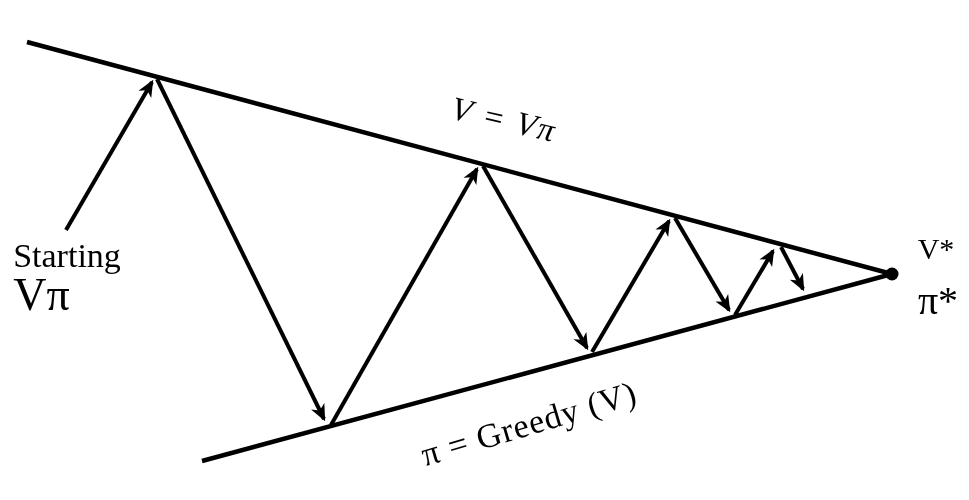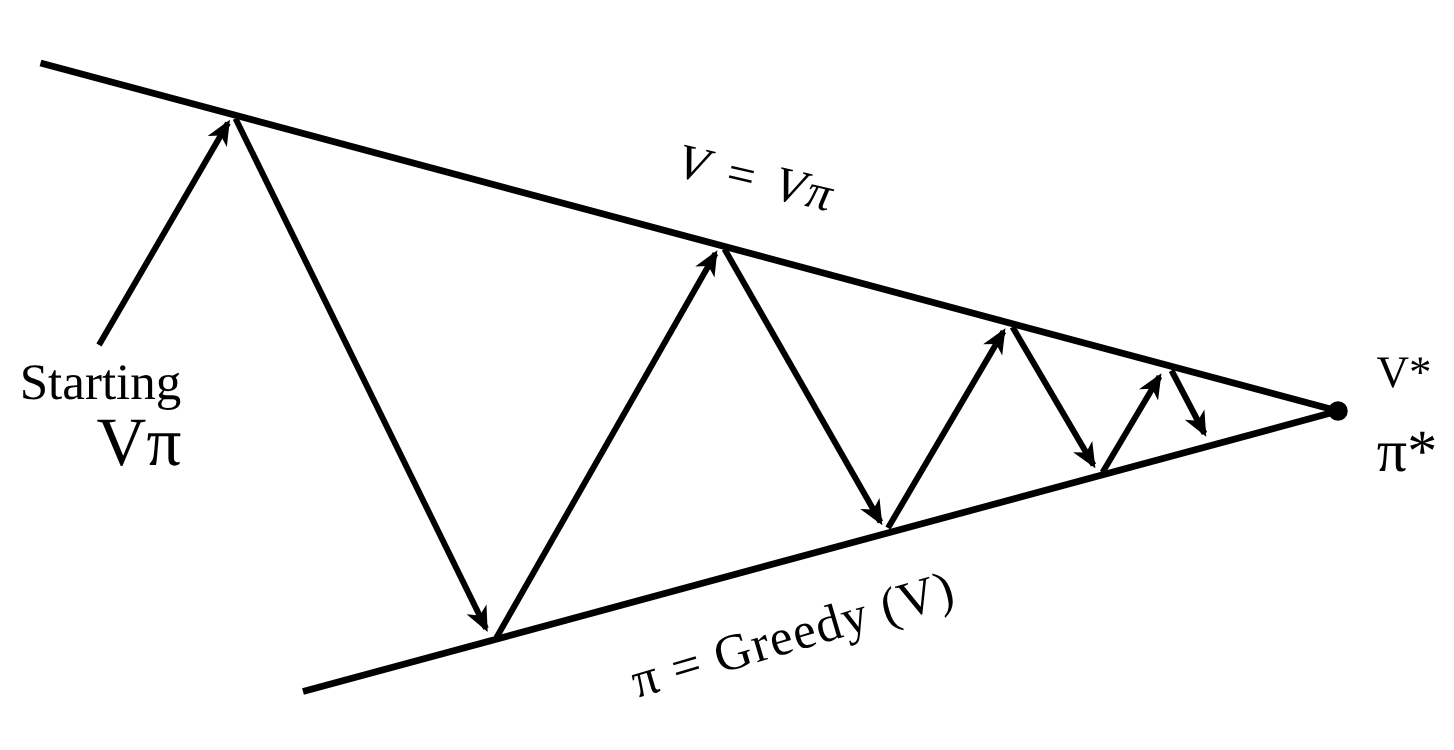--- a/index.html
+++ b/index.html
@@ -41,21 +41,21 @@
     left: 529px;
     top: 424px;
     font-size: 34px;
     transform: translate(-50%, -50%) rotate(-16.5deg);
     letter-spacing: 1px;
   }
   .lbl-starting {
     left: 67px;
     top: 278px;
     transform: translate(-50%, -50%);
-    text-align: right;
+    text-align: left;
   }
   .lbl-starting .line1 {
     font-size: 34px;
     line-height: 1.0;
   }
   .lbl-starting .line2 {
     font-size: 46px;
     line-height: 0.95;
   }
   .lbl-vstar {

